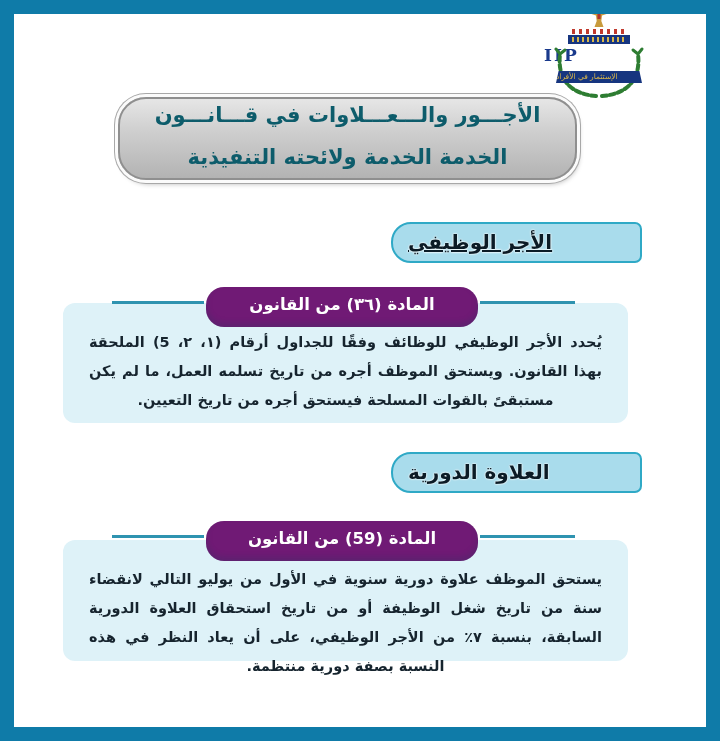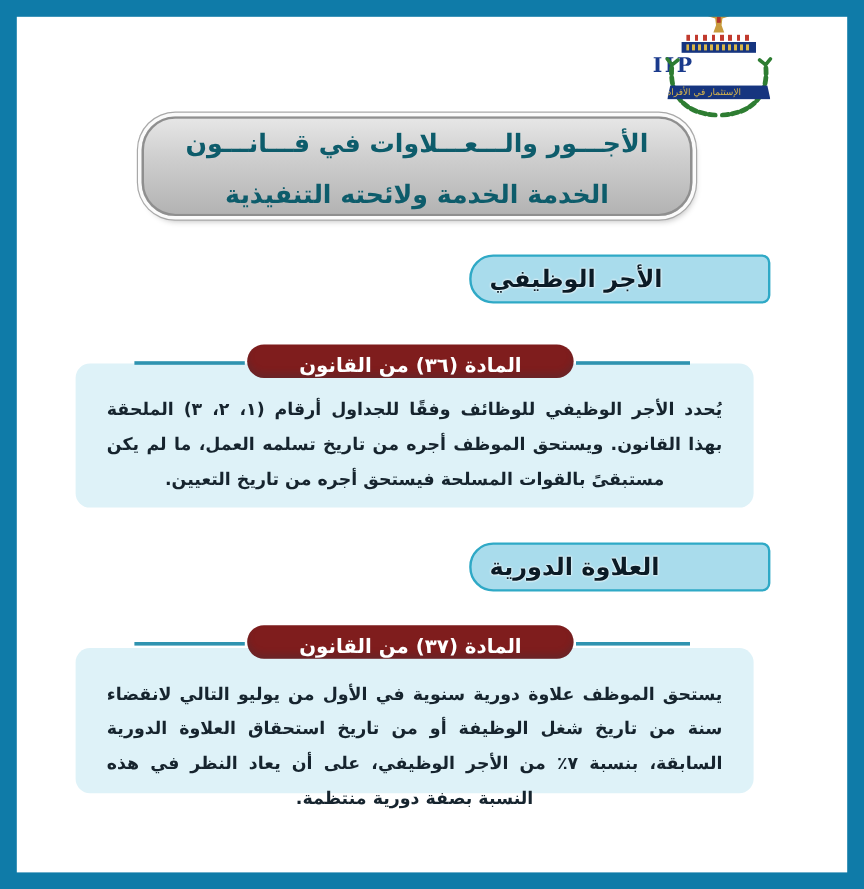--- a/index.html
+++ b/index.html
@@ -26,42 +26,42 @@
     clip-path:polygon(3% 0,97% 0,100% 100%,0 100%);
     color:#d9b64a;font-size:7.5px;font-weight:normal;line-height:12px;direction:rtl;}
 
   
   .title-banner{
     position:absolute;left:118px;top:97px;width:459px;height:83px;box-sizing:border-box;
     border-radius:28px;
     background:linear-gradient(180deg,#e6e6e6 0%,#cfcfcf 40%,#b3b3b3 100%);
     border:2px solid #8f8f8f;
     box-shadow:0 0 0 3px #fbfbfb,0 0 0 4px #a8a8a8,2px 4px 5px rgba(0,0,0,.28);
-    display:flex;flex-direction:column;justify-content:space-between;
+    display:flex;flex-direction:column;justify-content:flex-end;
     text-align:center;direction:rtl;
     color:#0d5c6b;font-weight:bold;font-size:21px;line-height:42px;
   }
 
   
   .heading-pill{
     position:absolute;left:391px;width:251px;height:41px;box-sizing:border-box;
     background:#a9dcec;border:2px solid #2fa9c6;
     border-radius:20px 7px 7px 20px;
     direction:rtl;text-align:left;
     font-weight:bold;font-size:20px;color:#0b1b26;line-height:37px;
     padding-left:15px;
     text-shadow:0 0 2px #ffffff,0 0 2px #ffffff;
   }
-  .pill-1{top:212px;}
+  .pill-1{top:222px;text-decoration:underline;}
   .pill-2{top:452px;}
 
   
   .article-pill{
-    position:absolute;left:206px;width:272px;height:28px;box-sizing:border-box;
-    background:#7f1d1d;border-radius:18px;
+    position:absolute;left:206px;width:272px;height:40px;box-sizing:border-box;
+    background:#701a75;border-radius:18px;
     color:#ffffff;font-weight:bold;font-size:16.5px;line-height:36px;
     text-align:center;direction:rtl;z-index:3;
     box-shadow:inset 0 -4px 6px rgba(0,70,90,.18);
   }
   .article-1{top:287px;}
   .article-2{top:521px;}
   .rule{position:absolute;height:3px;background:#2f93b0;z-index:2;}
   .rule-1a{left:112px;top:301px;width:92px;}
   .rule-1b{left:480px;top:301px;width:95px;}
   .rule-2a{left:112px;top:535px;width:92px;}
@@ -109,26 +109,26 @@
     <div>الخدمة الخدمة ولائحته التنفيذية</div>
   </div>
 
   <div class="heading-pill pill-1">الأجر الوظيفي</div>
 
   <div class="rule rule-1a"></div>
   <div class="rule rule-1b"></div>
   <div class="article-pill article-1">المادة (٣٦) من القانون</div>
 
   <div class="content-box box-1">
-    <p>يُحدد الأجر الوظيفي للوظائف وفقًا للجداول أرقام (١، ٢، ٣) الملحقة بهذا القانون. ويستحق الموظف أجره من تاريخ تسلمه العمل، ما لم يكن مستبقىً بالقوات المسلحة فيستحق أجره من تاريخ التعيين.</p>
+    <p>يُحدد الأجر الوظيفي للوظائف وفقًا للجداول أرقام (١، ٢، 5) الملحقة بهذا القانون. ويستحق الموظف أجره من تاريخ تسلمه العمل، ما لم يكن مستبقىً بالقوات المسلحة فيستحق أجره من تاريخ التعيين.</p>
   </div>
 
   <div class="heading-pill pill-2">العلاوة الدورية</div>
 
   <div class="rule rule-2a"></div>
   <div class="rule rule-2b"></div>
-  <div class="article-pill article-2">المادة (٣٧) من القانون</div>
+  <div class="article-pill article-2">المادة (59) من القانون</div>
 
   <div class="content-box box-2">
     <p>يستحق الموظف علاوة دورية سنوية في الأول من يوليو التالي لانقضاء سنة من تاريخ شغل الوظيفة أو من تاريخ استحقاق العلاوة الدورية السابقة، بنسبة ٧٪ من الأجر الوظيفي، على أن يعاد النظر في هذه النسبة بصفة دورية منتظمة.</p>
   </div>
 
 </div>
 
 </body></html>

